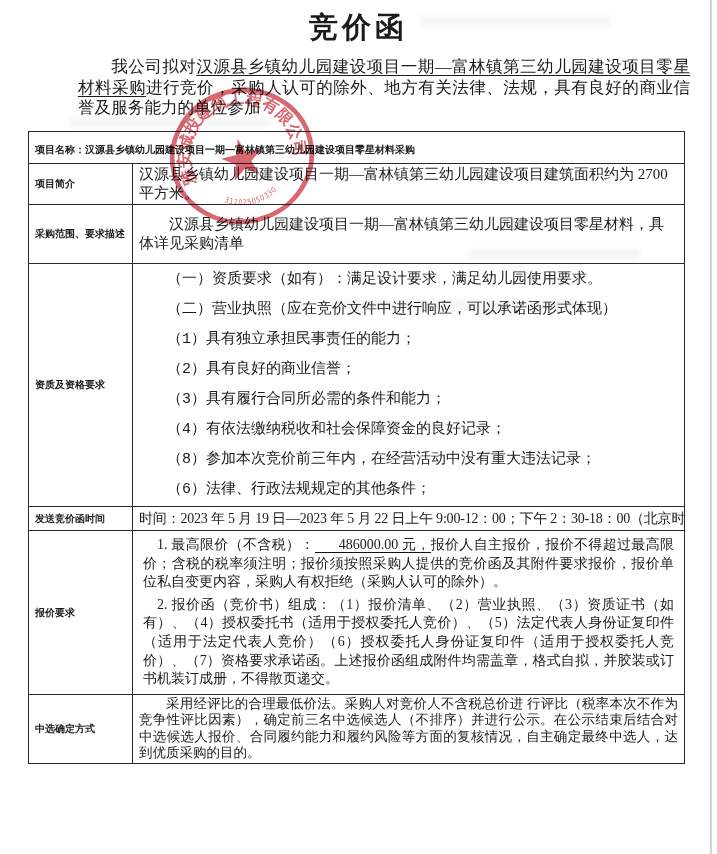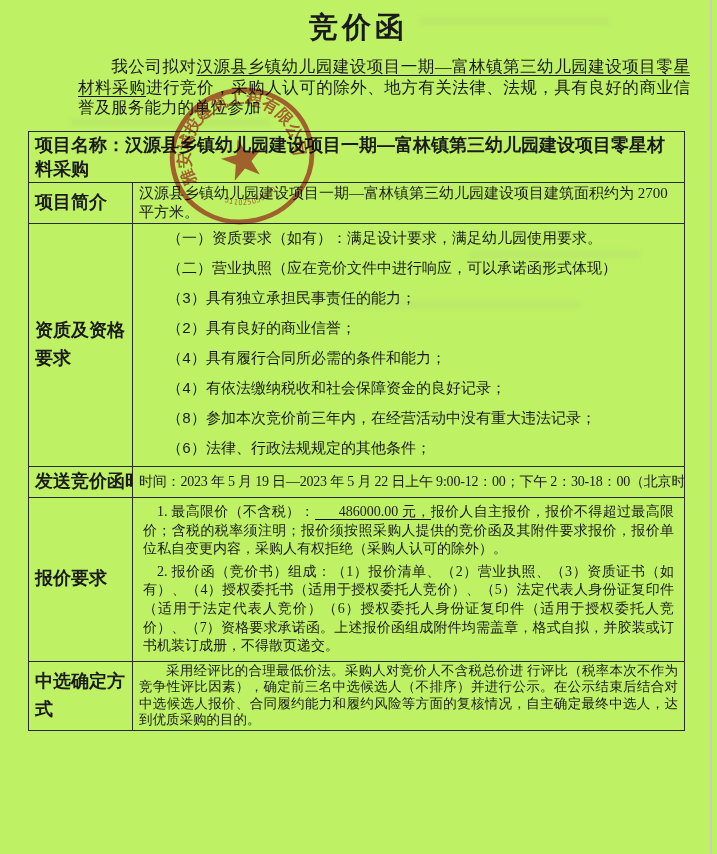--- a/index.html
+++ b/index.html
@@ -1,18 +1,18 @@
 <!DOCTYPE html>
 <html><head>
 <meta charset="utf-8">
 <style>
   html,body{margin:0;padding:0;background:#e8e8e8;}
   .page{
     position:relative;width:717px;height:854px;margin:0 auto;
-    background:#bef264;overflow:hidden;
+    background:#ffffff;overflow:hidden;
     font-family:"Liberation Serif","DejaVu Serif",serif;color:#1b1b1b;
   }
   
   .doc-title{
     margin:0;padding-top:8px;text-align:center;
     font-size:29px;font-weight:bold;letter-spacing:4px;
   }
   
   .intro{
     margin:9px 27px 0 78px;
@@ -23,21 +23,21 @@
   table.bid{
     position:absolute;left:28px;top:131px;width:656px;
     border-collapse:collapse;table-layout:fixed;
   }
   table.bid td{
     border:1.4px solid #2a2a2a;padding:1px 6px;vertical-align:middle;
     overflow:hidden;
   }
   .lbl,.lbl-cell{
     font-family:"Liberation Sans","DejaVu Sans",sans-serif;
-    font-weight:bold;font-size:18px;
+    font-weight:bold;font-size:10px;
   }
   .lbl-cell{line-height:1.55;}
   .lbl-tall{line-height:2.15;}
   .val{font-size:15px;}
   .content{font-size:15px;}
   .content-indent{text-indent:2em;}
   .sched-line{line-height:1.75;}
   .qual-line{height:30px;line-height:30px;white-space:nowrap;}
   .qual-cell{padding-left:34px !important;font-family:Liberation Mono, monospace;}
   .time-val{font-size:14px;white-space:nowrap;letter-spacing:-0.2px;}
@@ -84,30 +84,34 @@
       </td>
     </tr>
 
 
 
     <tr style="height:35px">
       <td class="lbl-cell">项目简介</td>
       <td colspan="3" class="content">汉源县乡镇幼儿园建设项目一期—富林镇第三幼儿园建设项目建筑面积约为 2700 平方米。</td>
     </tr>
 
+    <tr style="height:59px">
+      <td class="lbl-cell lbl-tall">采购范围、要求描述</td>
+      <td colspan="3" class="content content-indent">汉源县乡镇幼儿园建设项目一期—富林镇第三幼儿园建设项目零星材料，具体详见采购清单</td>
+    </tr>
 
 
     <tr style="height:240px">
       <td class="lbl-cell">资质及资格要求</td>
       <td colspan="3" class="content qual-cell">
         <div class="qual-line">（一）资质要求（如有）：满足设计要求，满足幼儿园使用要求。</div>
         <div class="qual-line">（二）营业执照（应在竞价文件中进行响应，可以承诺函形式体现）</div>
-        <div class="qual-line">（3）具有独立承担民事责任的能力；</div>
+        <div class="qual-line">（1）具有独立承担民事责任的能力；</div>
         <div class="qual-line">（2）具有良好的商业信誉；</div>
-        <div class="qual-line">（4）具有履行合同所必需的条件和能力；</div>
+        <div class="qual-line">（3）具有履行合同所必需的条件和能力；</div>
         <div class="qual-line">（4）有依法缴纳税收和社会保障资金的良好记录；</div>
         <div class="qual-line">（8）参加本次竞价前三年内，在经营活动中没有重大违法记录；</div>
         <div class="qual-line">（6）法律、行政法规规定的其他条件；</div>
       </td>
     </tr>
 
     <tr style="height:24px">
       <td class="lbl-cell" style="white-space:nowrap">发送竞价函时间</td>
       <td colspan="3" class="time-val">时间：2023 年 5 月 19 日—2023 年 5 月 22 日上午 9:00-12：00；下午 2：30-18：00（北京时间）。</td>
     </tr>

